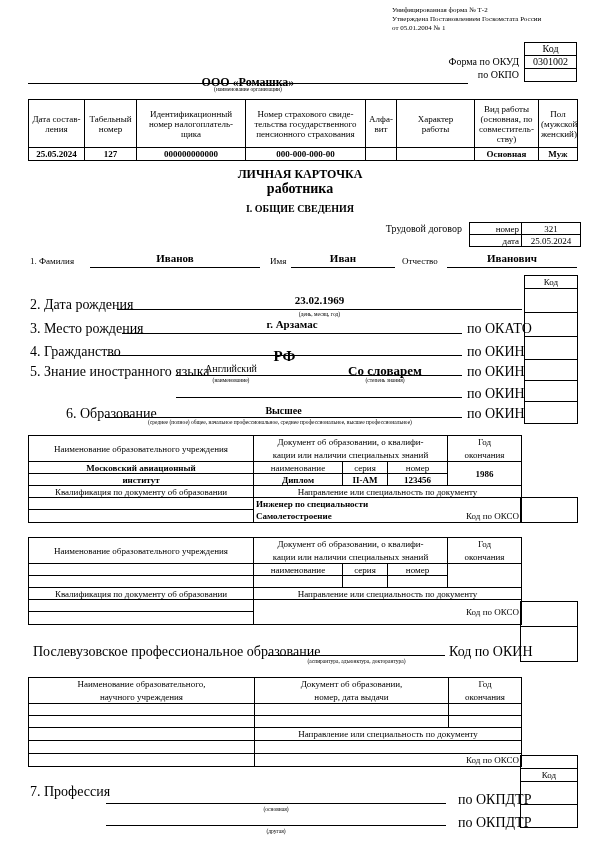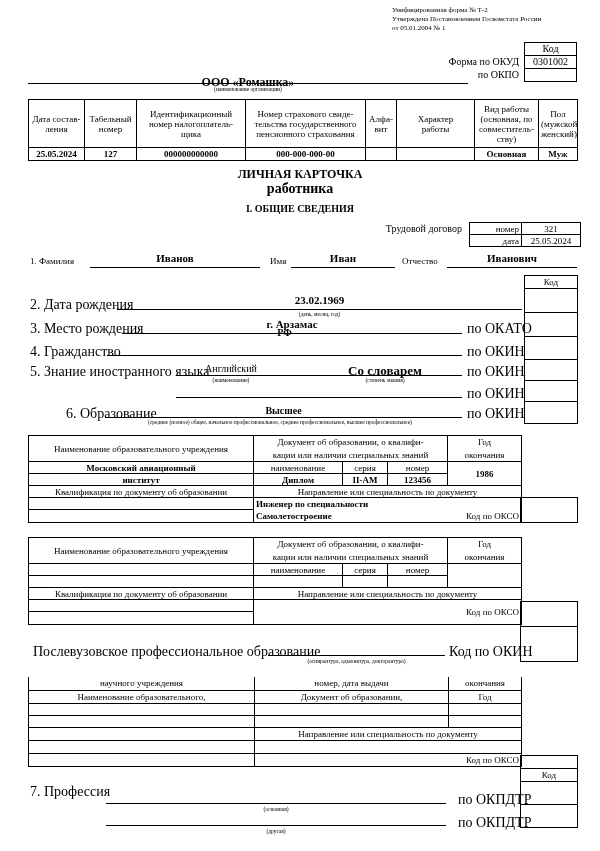--- a/index.html
+++ b/index.html
@@ -131,21 +131,21 @@
 <div class="abs ctr val" style="left:117px;top:294px;width:405px;">23.02.1969</div>
 <div class="line" style="left:117px;top:309px;width:405px;"></div>
 <div class="abs ctr tiny" style="left:117px;top:311px;width:405px;">(день, месяц, год)</div>
 
 <div class="abs lbl" style="left:30px;top:321px;">3. Место рождения</div>
 <div class="abs ctr val" style="left:122px;top:318px;width:340px;">г. Арзамас</div>
 <div class="line" style="left:122px;top:333px;width:340px;"></div>
 <div class="abs lbl" style="left:467px;top:321px;">по ОКАТО</div>
 
 <div class="abs lbl" style="left:30px;top:344px;">4. Гражданство</div>
-<div class="abs ctr b" style="left:107px;top:327px;width:355px;font-size:10px;">РФ</div>
+<div class="abs ctr b" style="left:107px;top:348px;width:355px;font-size:15px;">РФ</div>
 <div class="line" style="left:107px;top:355px;width:355px;"></div>
 <div class="abs lbl" style="left:467px;top:344px;">по ОКИН</div>
 
 <div class="abs lbl" style="left:30px;top:364px;">5. Знание иностранного языка</div>
 <div class="abs ctr" style="left:176px;top:363px;width:110px;font-size:10px;">Английский</div>
 <div class="abs ctr b" style="left:330px;top:363px;width:110px;font-size:13px;">Со словарем</div>
 <div class="line" style="left:176px;top:375px;width:286px;"></div>
 <div class="abs ctr tiny" style="left:176px;top:377px;width:110px;">(наименование)</div>
 <div class="abs ctr tiny" style="left:330px;top:377px;width:110px;">(степень знания)</div>
 <div class="abs lbl" style="left:467px;top:364px;">по ОКИН</div>
@@ -259,28 +259,28 @@
 <div class="box" style="left:520px;top:626px;width:58px;height:36px;"></div>
 
 <table style="left:28px;top:677px;width:493px;">
   <colgroup>
       <col style="width:226px">
       <col style="width:194px">
       <col style="width:73px">
     </colgroup>
   <tbody>
       <tr style="height:13px;">
+    <td style="border-bottom:none;">Наименование образовательного,</td>
+    <td style="border-bottom:none;">Документ об образовании,</td>
+    <td style="border-bottom:none;">Год</td>
+  </tr>
+  <tr style="height:13px;">
     <td style="border-top:none;">научного учреждения</td>
     <td style="border-top:none;">номер, дата выдачи</td>
     <td style="border-top:none;">окончания</td>
-  </tr>
-  <tr style="height:13px;">
-    <td style="border-bottom:none;">Наименование образовательного,</td>
-    <td style="border-bottom:none;">Документ об образовании,</td>
-    <td style="border-bottom:none;">Год</td>
   </tr>
   <tr style="height:12px;">
         <td></td>
         <td></td>
         <td></td>
       </tr>
   <tr style="height:12px;">
         <td></td>
         <td></td>
         <td></td>

